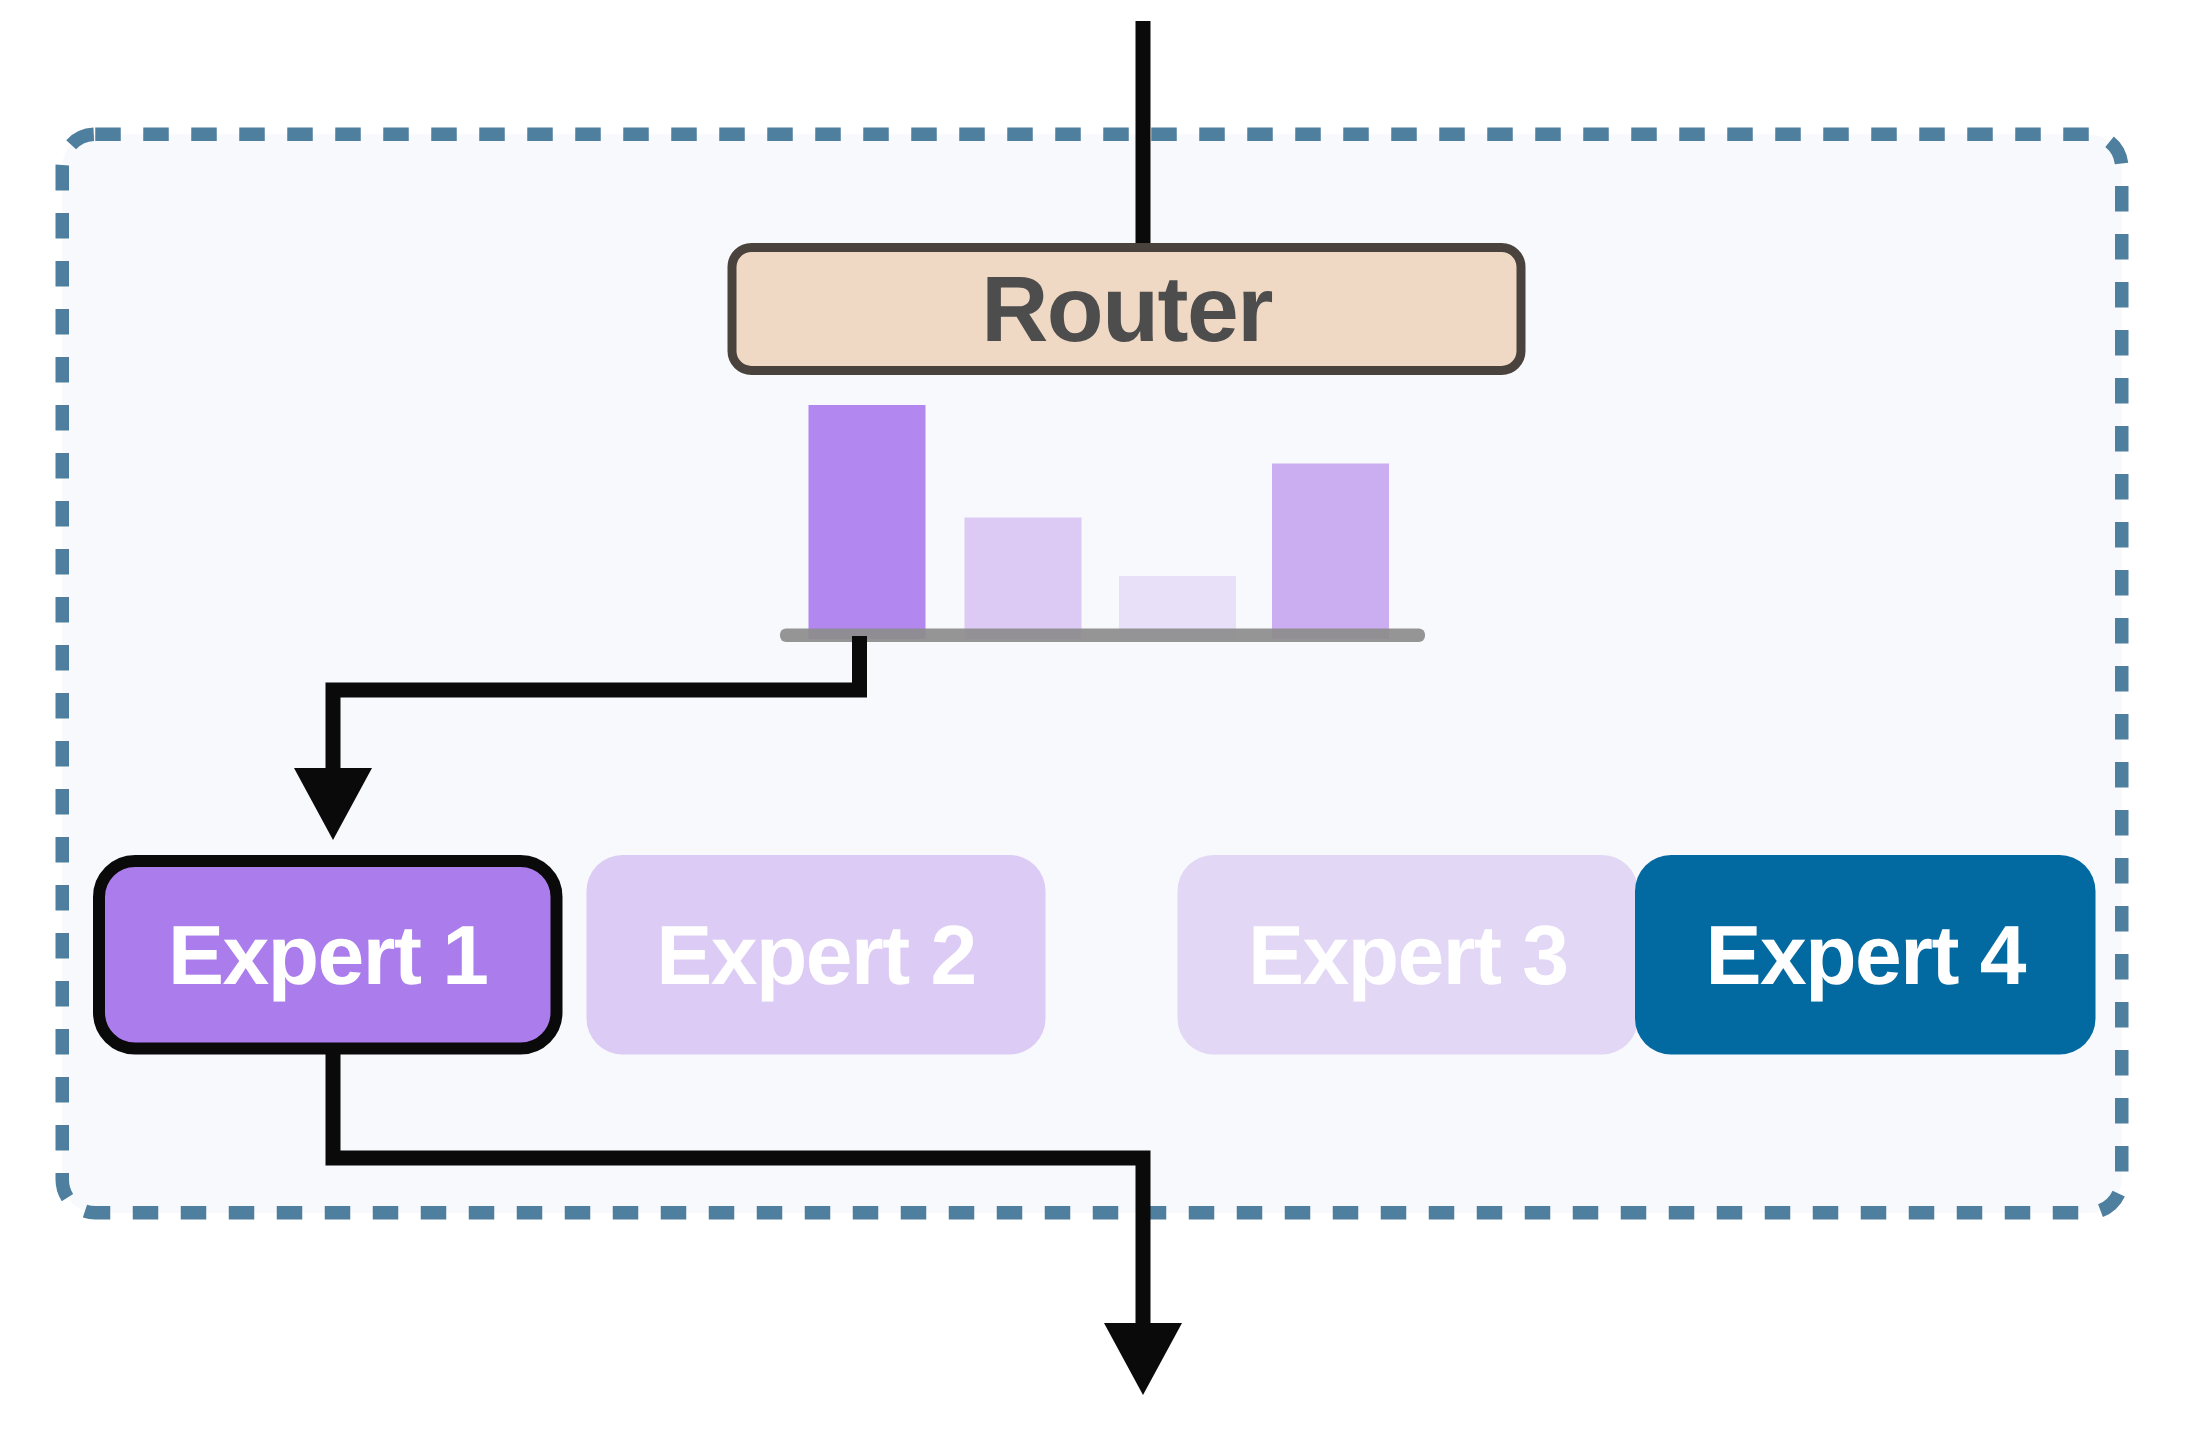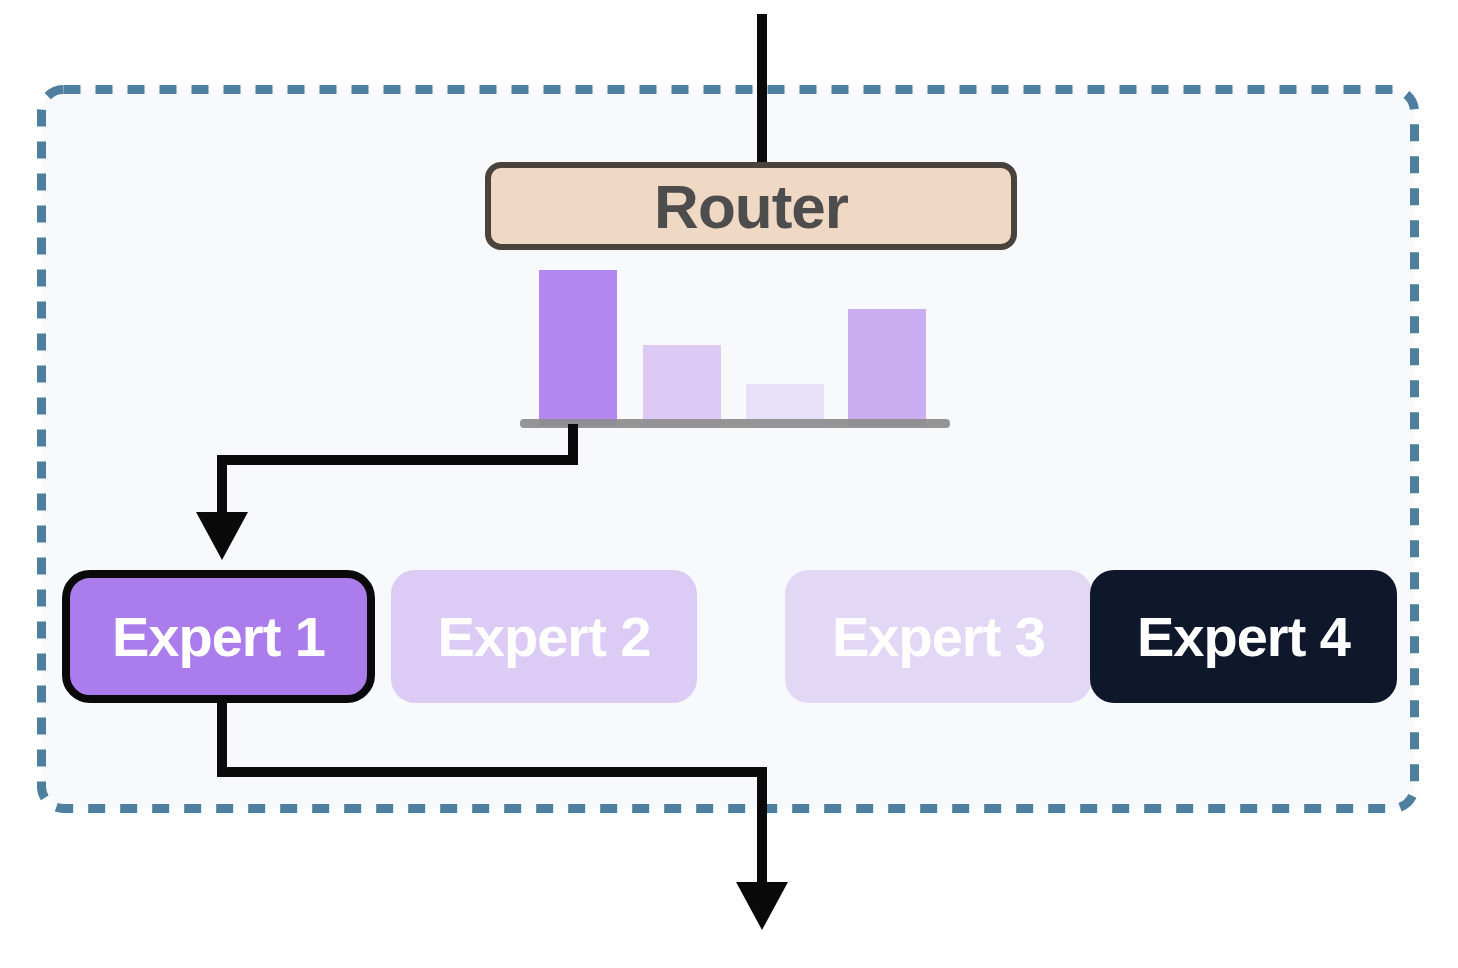--- a/index.html
+++ b/index.html
@@ -94,17 +94,17 @@
 
   <div class="node expert-node expert-1 selected" style="background: rgb(171, 124, 236);">
     <span>Expert 1</span>
   </div>
   <div class="node expert-node expert-2" style="background: rgb(220, 203, 244);">
     <span>Expert 2</span>
   </div>
   <div class="node expert-node expert-3" style="background: rgb(227, 215, 246);">
     <span>Expert 3</span>
   </div>
-  <div class="node expert-node expert-4" style="background: #0f172a;">
+  <div class="node expert-node expert-4" style="background: #0369a1;">
     <span>Expert 4</span>
   </div>
 
 </div>
 
 </body></html>

